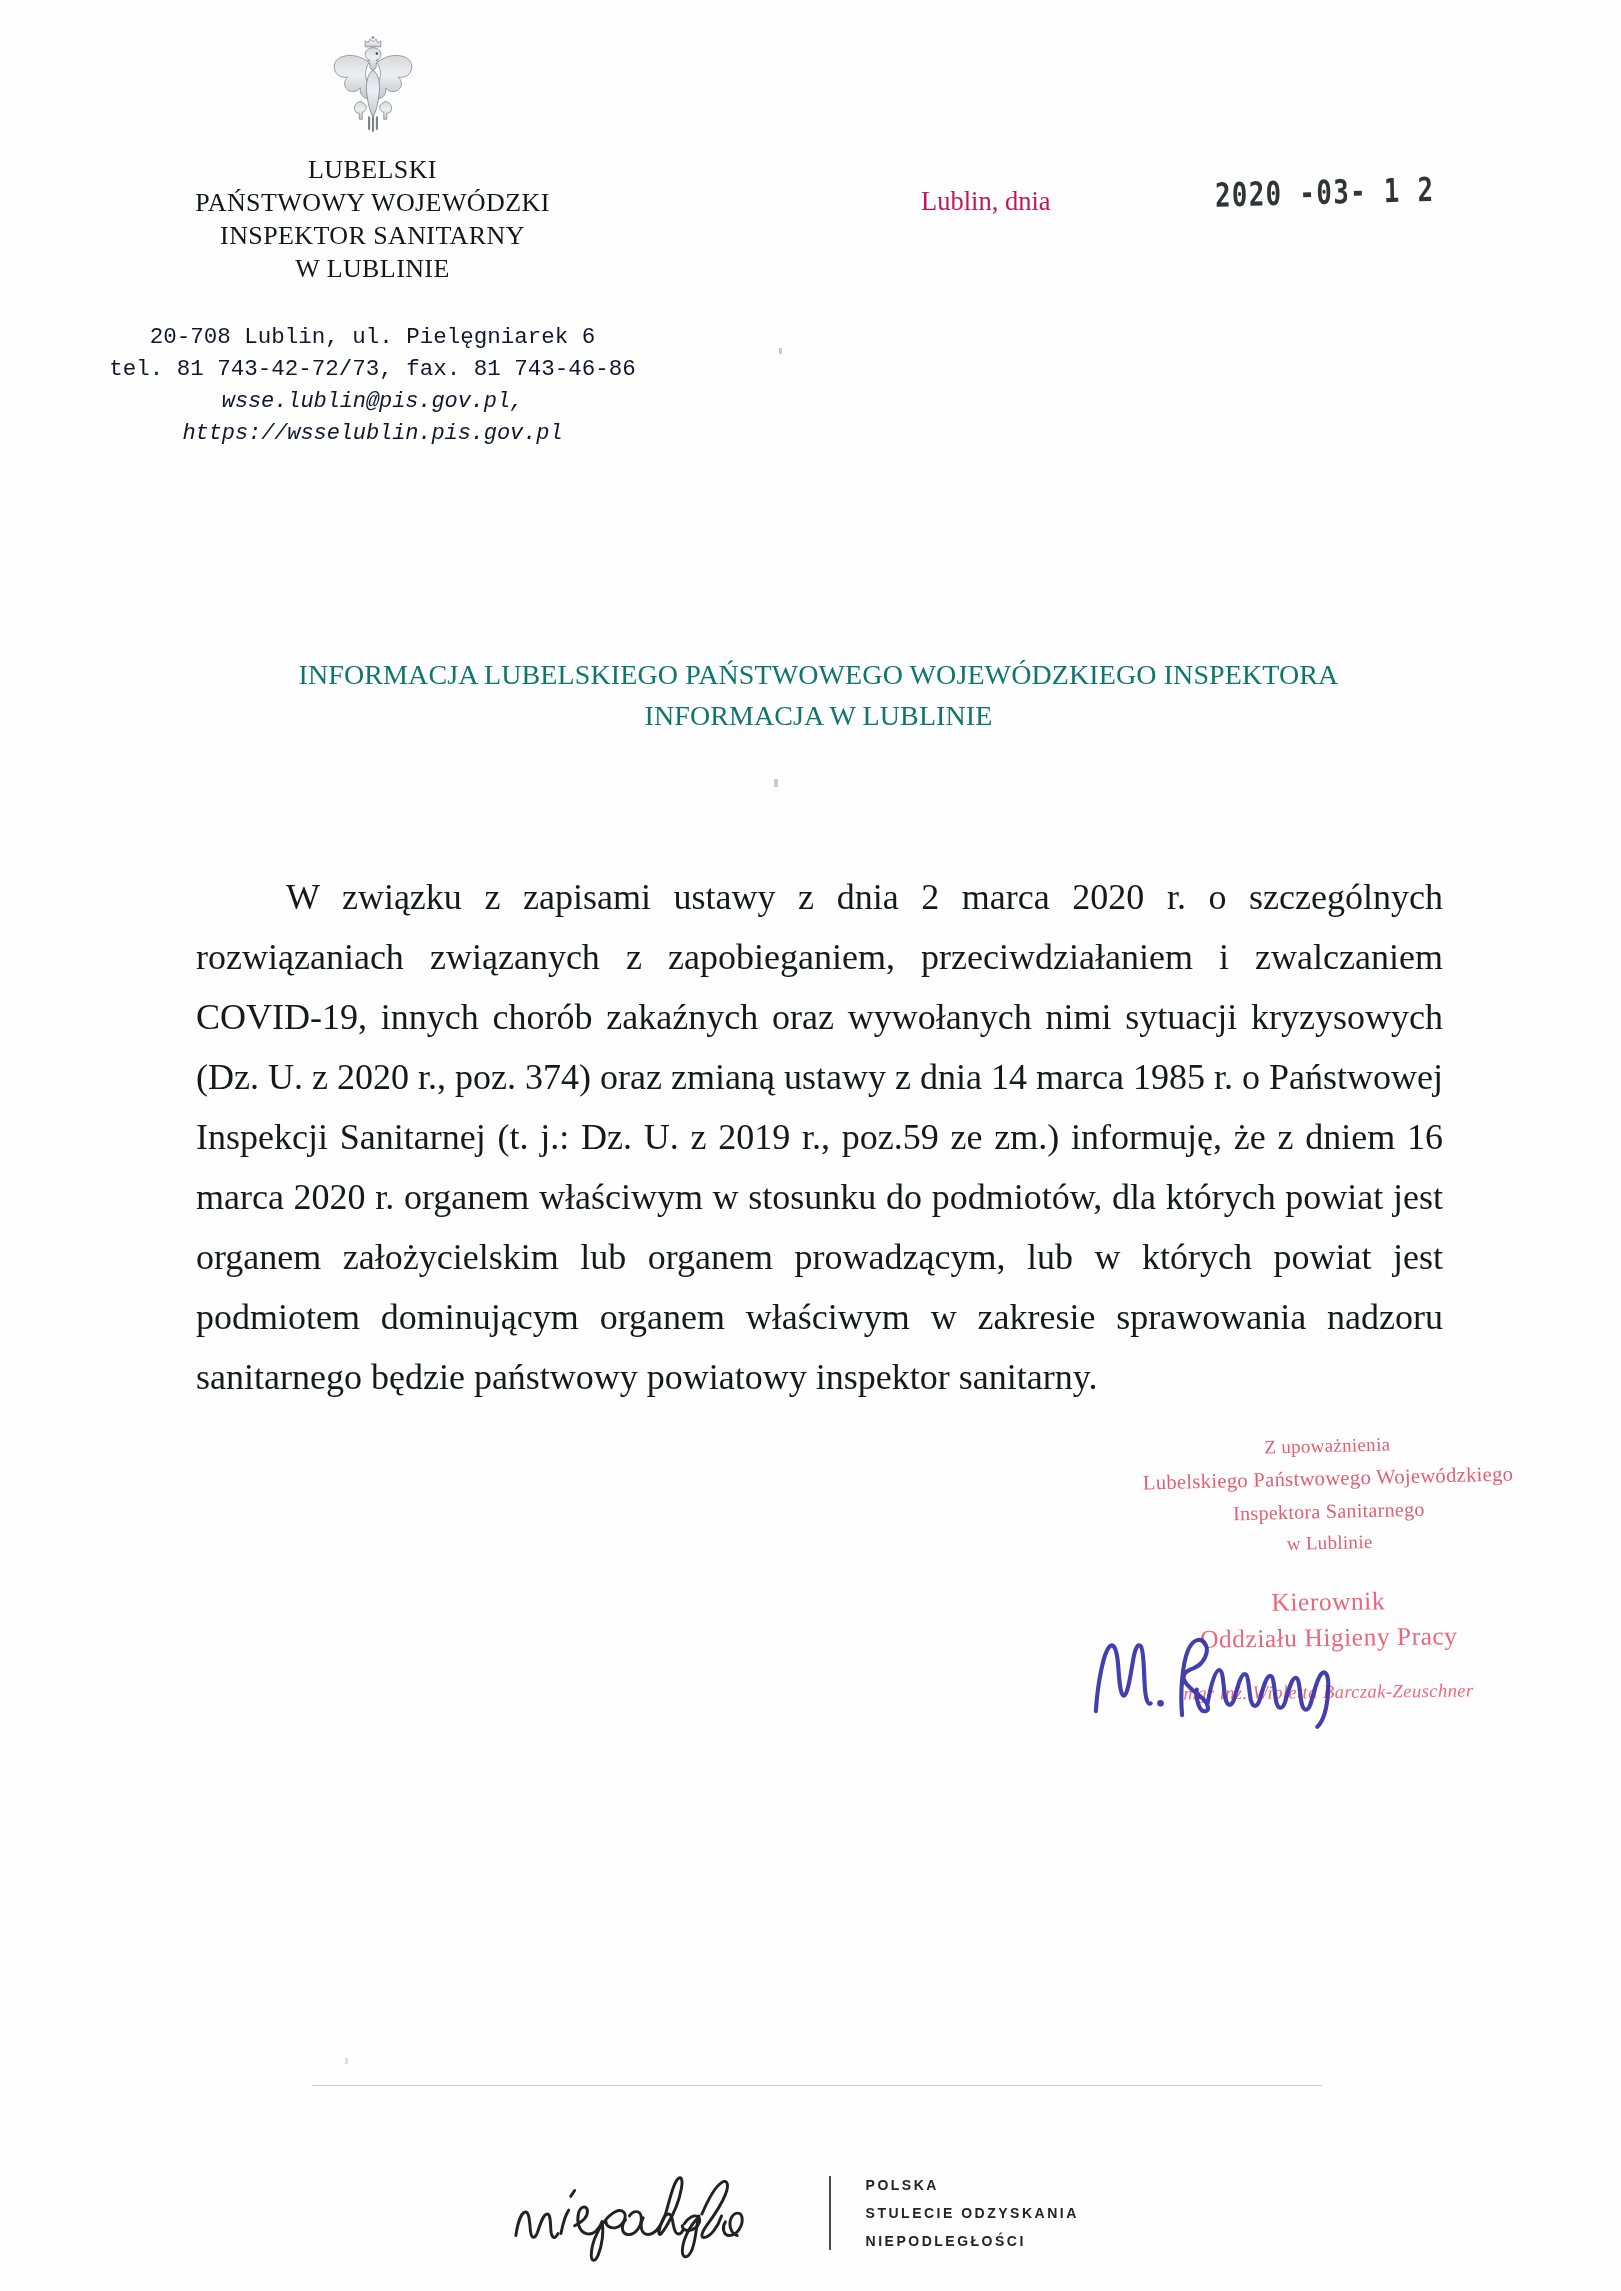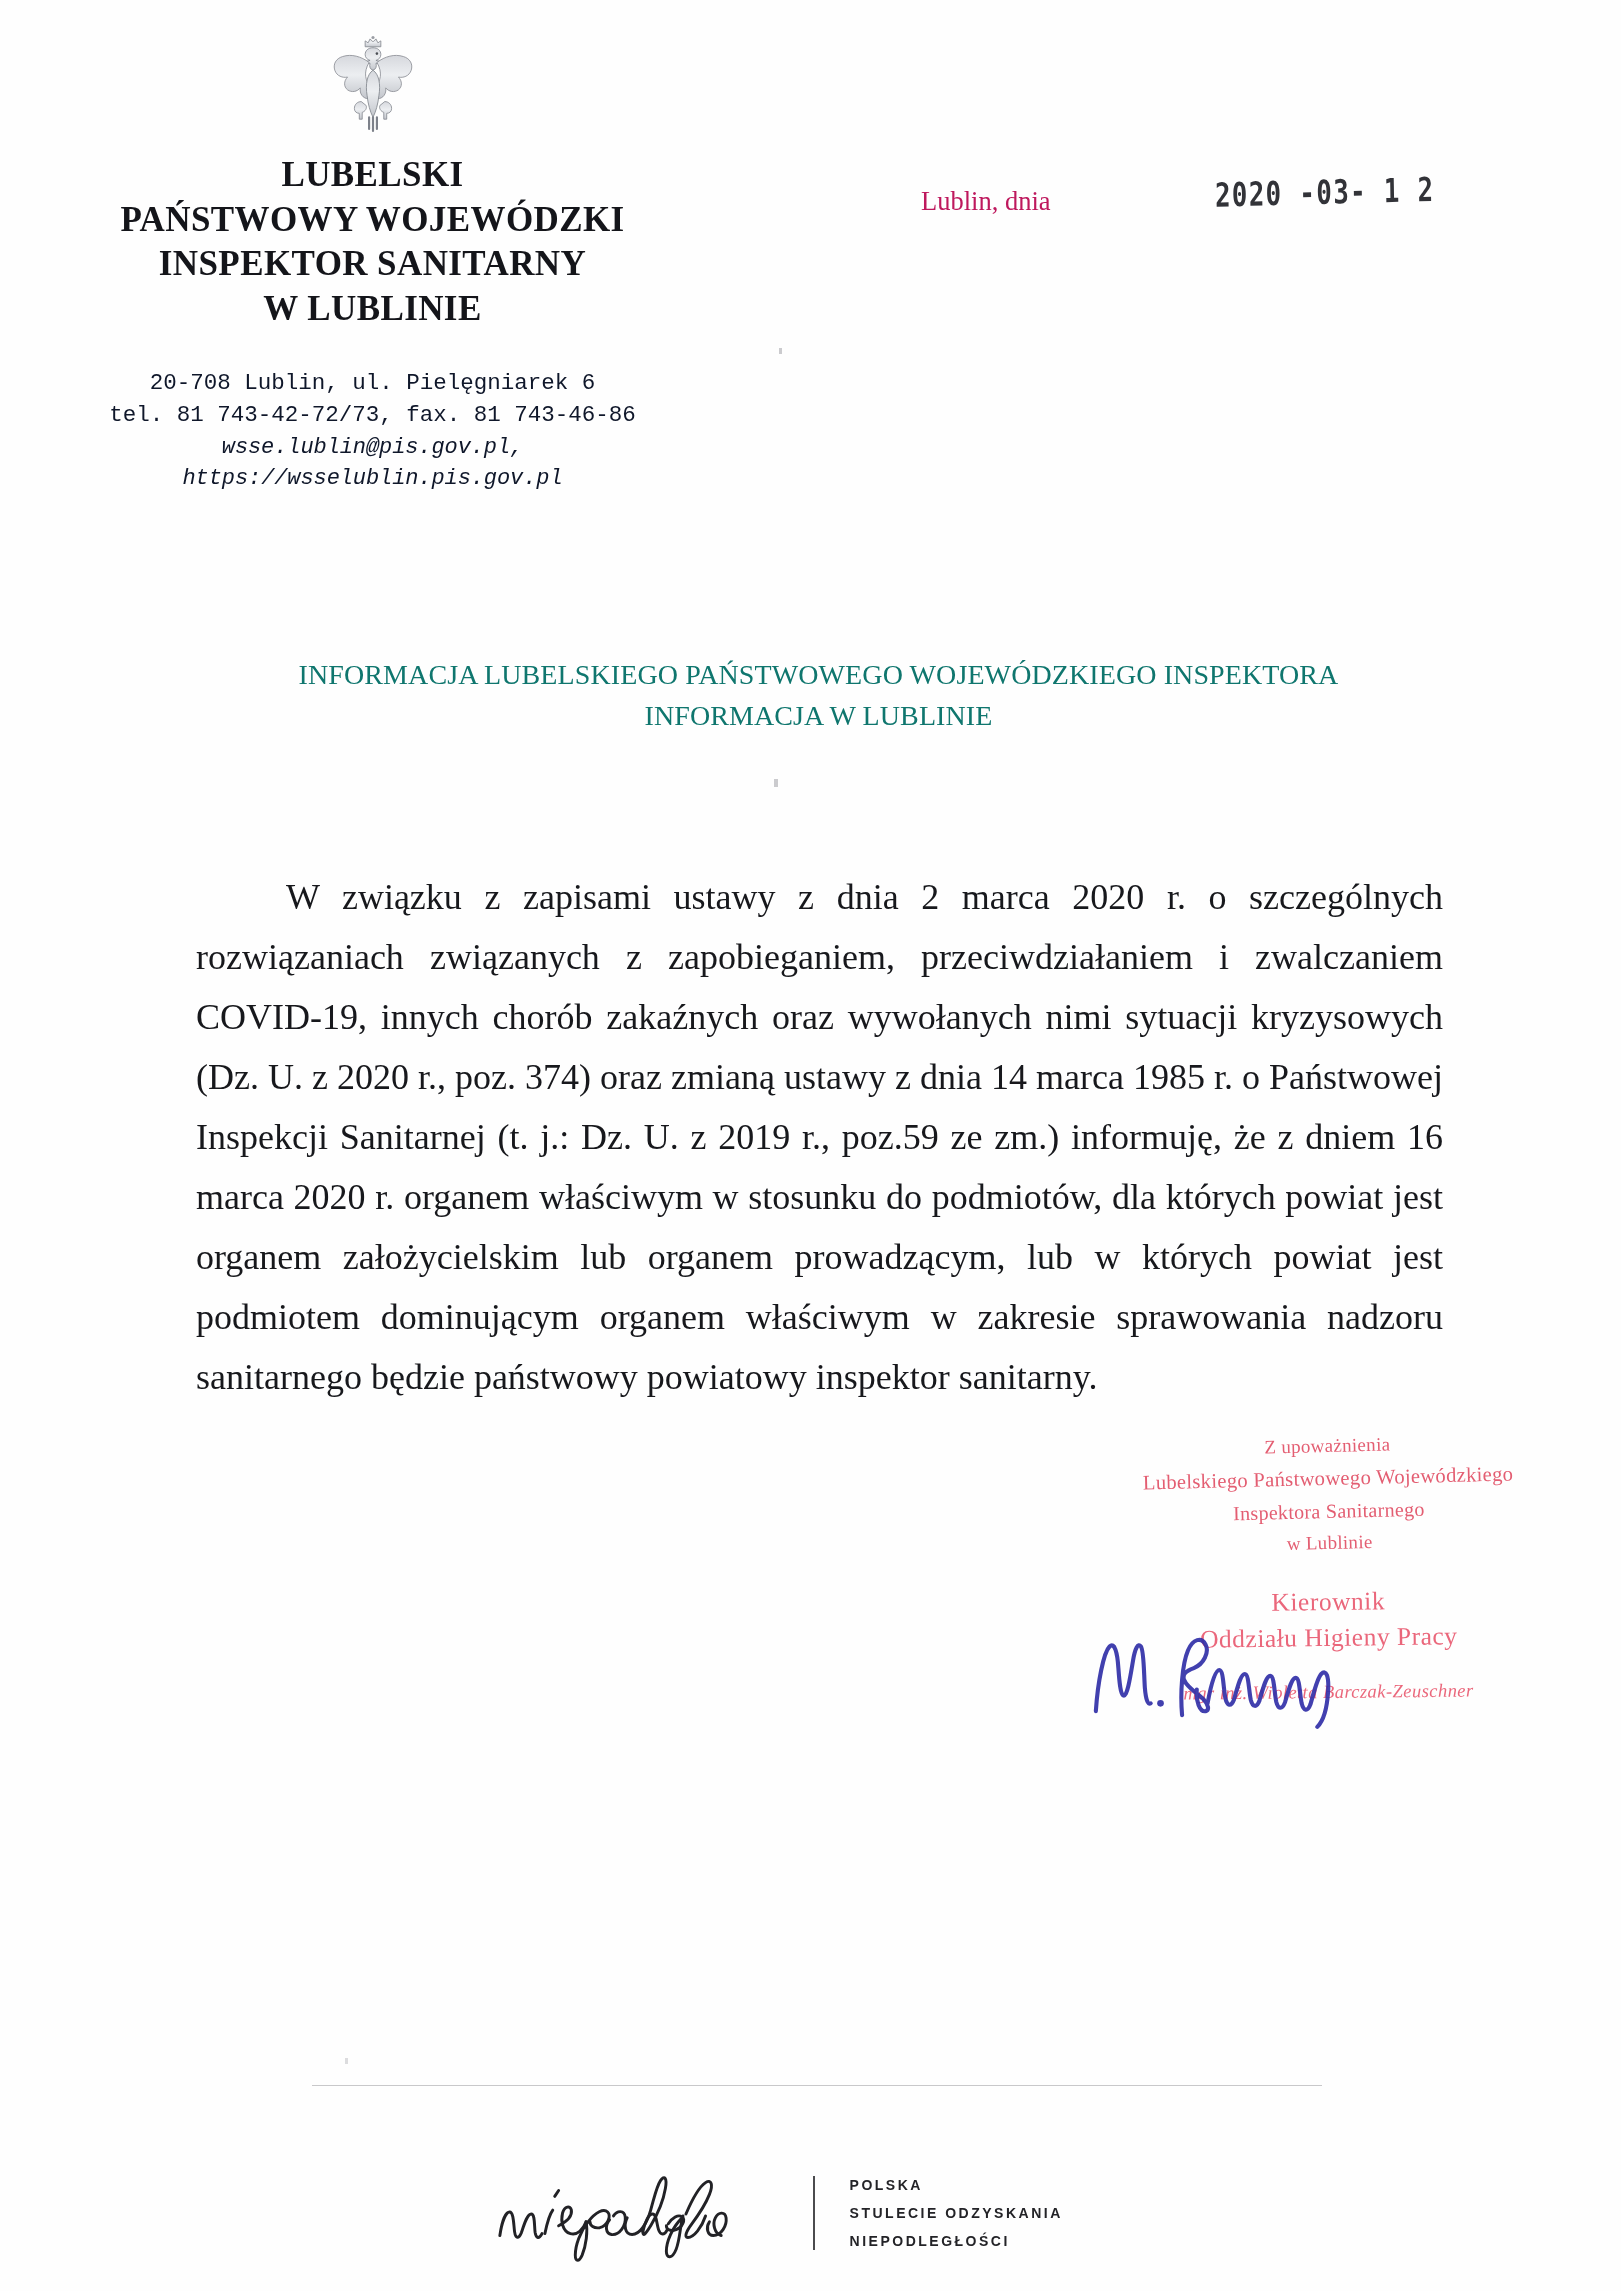--- a/index.html
+++ b/index.html
@@ -33,22 +33,22 @@
     text-align: center;
   }
   .emblem {
     width: 94px;
     height: 110px;
     margin: 0 auto 7.8px auto;
     display: block;
   }
   .org-name {
     font-family: "Liberation Serif", serif;
-    font-weight: bold;
-    font-size: 35px;
+    font-weight: normal;
+    font-size: 26px;
     line-height: 1.27;
     letter-spacing: 0.4px;
     color: #14151a;
     margin-top: 16px;
   }
   .org-name div { white-space: nowrap; }
 
   .contact {
     margin-top: 37px;
     font-family: Liberation Mono, monospace;
@@ -187,21 +187,21 @@
     position: absolute;
     left: 312px;
     top: 2085px;
     width: 1010px;
     height: 1px;
     background: #9a9a9e;
     opacity: 0.55;
   }
   .footer-logo {
     position: absolute;
-    left: 494px;
+    left: 510px;
     top: 2161px;
     display: flex;
     align-items: center;
     gap: 35px;
     justify-content: space-between;
   }
   .niepodlegla-mark { display: block; }
   .footer-divider {
     width: 1.6px;
     height: 74px;

